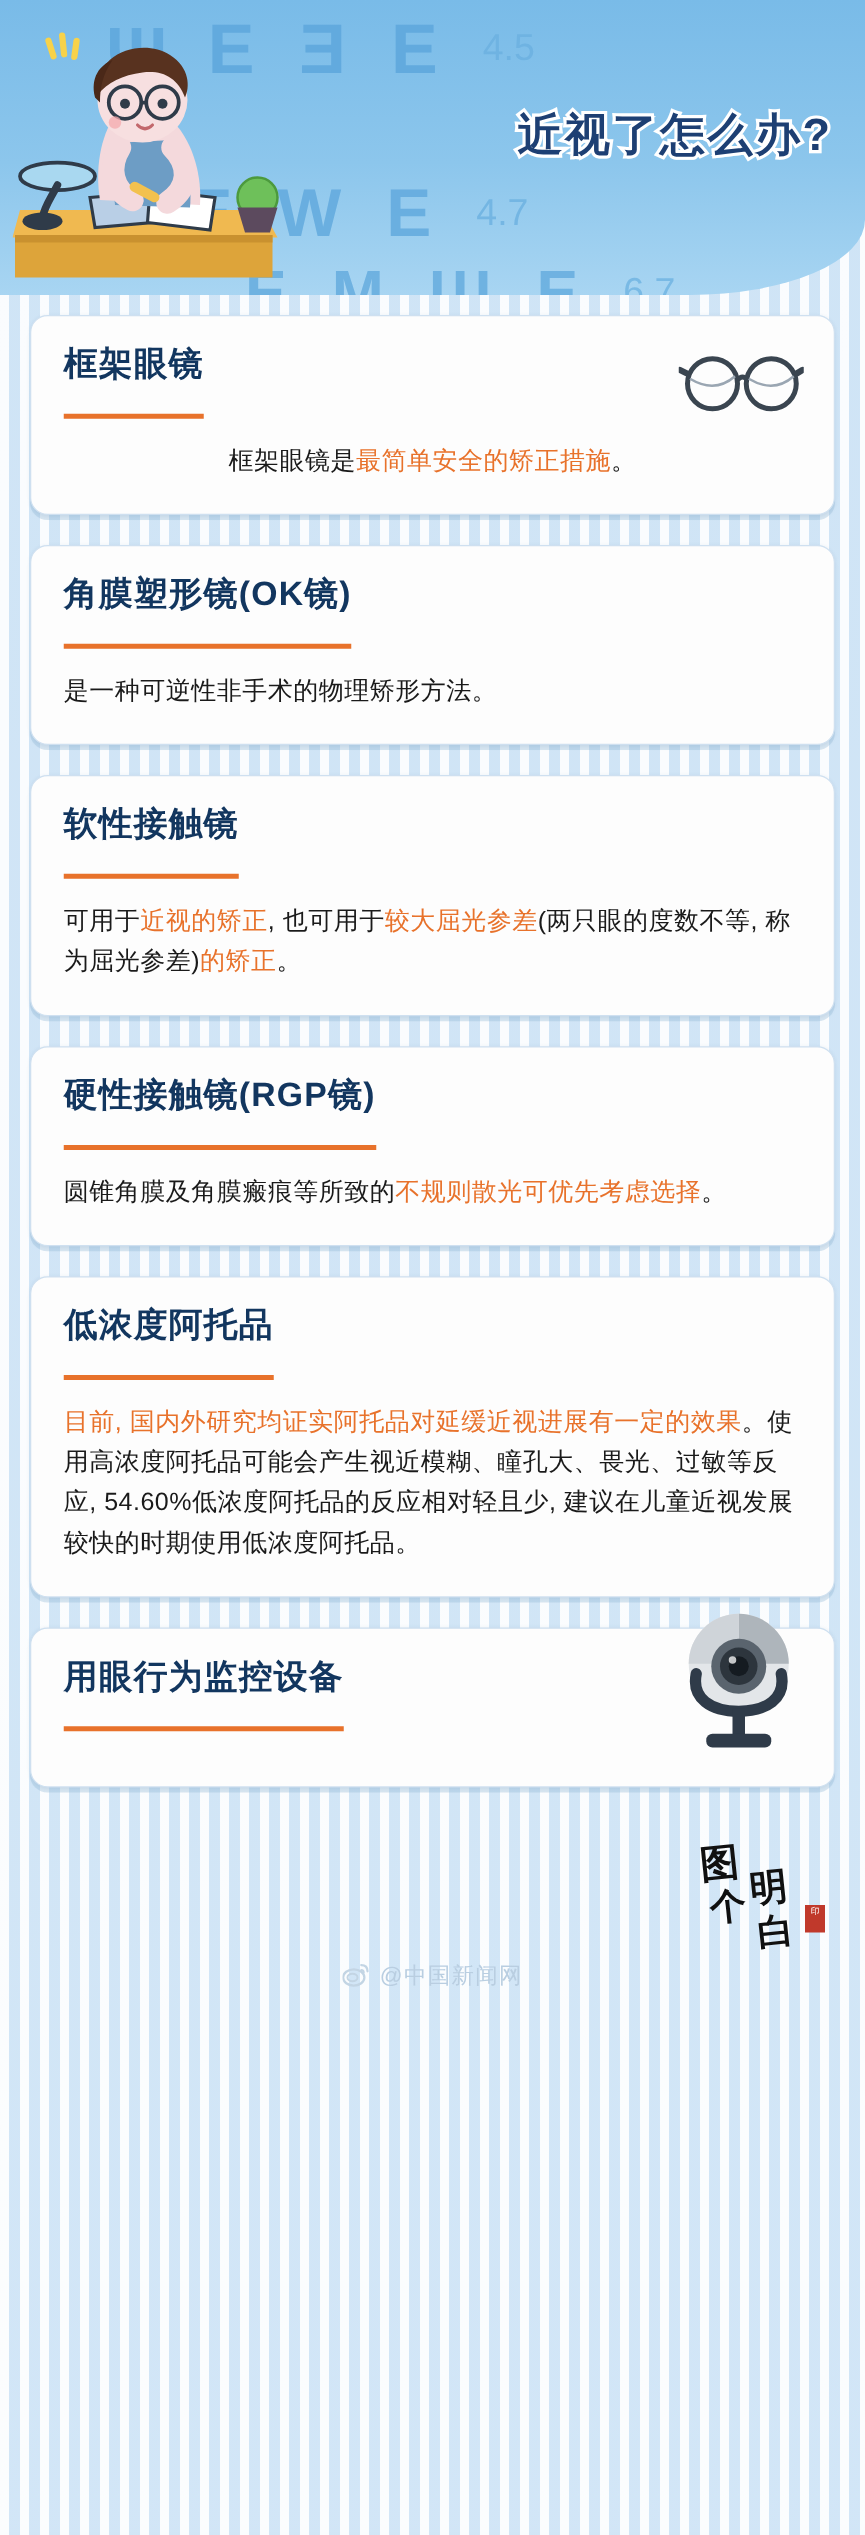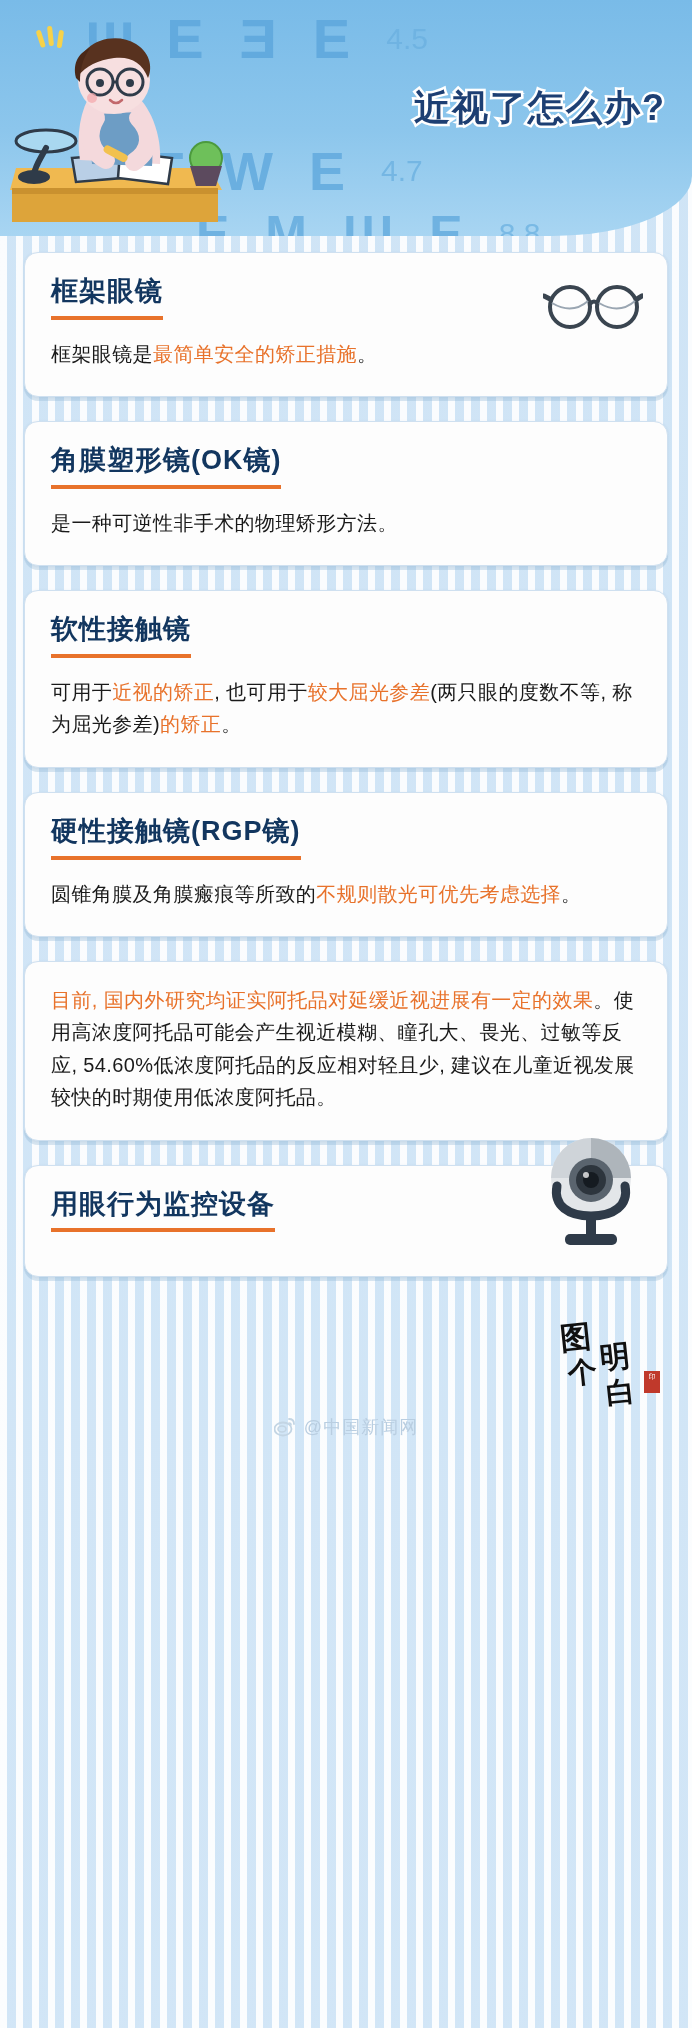--- a/index.html
+++ b/index.html
@@ -82,32 +82,32 @@
     min-height:96px;
     box-sizing:border-box;
   }
   .card-head{
     display:inline-block;
     font-size:27px;
     font-weight:bold;
     color:#12365f;
     letter-spacing:1px;
     line-height:1.25;
-    padding-bottom:7px;
+    padding-bottom:22px;
     border-bottom:4px solid #e8722b;
     margin-bottom:18px;
   }
   .card-body{
     font-size:20px;
     line-height:1.62;
     color:#1a1a1a;
     letter-spacing:.4px;
   }
   .hl{ color:#e8722b; }
-  .card.has-icon .card-body{ padding-right:0; }
+  .card.has-icon .card-body{ padding-right:0;text-align:center; }
   .card-icon{
     position:absolute;
     right:24px;
   }
 
   
   .glasses{ top:24px; width:100px; height:56px;}
   
   .camera{ right:30px; bottom:24px; width:92px; height:118px;}
 
@@ -182,21 +182,21 @@
         <span>E</span>
         <span>W</span>
         <span>E</span>
         <span class="ec-num">4.7</span>
       </div>
       <div class="ec-row ec-row3">
         <span>E</span>
         <span>M</span>
         <span>Ш</span>
         <span>E</span>
-        <span class="ec-num">8.8</span>
+        <span class="ec-num">6.7</span>
       </div>
     </div>
 
     <svg class="illus" viewBox="0 0 240 215">
 
       <g fill="#f7d24a">
         <rect x="28" y="12" width="5" height="18" rx="2.5" transform="rotate(-18 30 20)"></rect>
         <rect x="38" y="8" width="5" height="20" rx="2.5" transform="rotate(-6 40 18)"></rect>
         <rect x="48" y="12" width="5" height="18" rx="2.5" transform="rotate(8 50 20)"></rect>
       </g>
@@ -275,20 +275,21 @@
     </div>
 
     <div class="card">
       <div class="card-head">硬性接触镜(RGP镜)</div>
       <div class="card-body">
         <span>圆锥角膜及角膜瘢痕等所致的</span><span class="hl">不规则散光可优先考虑选择</span><span>。</span>
       </div>
     </div>
 
     <div class="card">
+      <div class="card-head">低浓度阿托品</div>
       <div class="card-body">
         <span class="hl">目前, 国内外研究均证实阿托品对延缓近视进展有一定的效果</span><span>。使用高浓度阿托品可能会产生视近模糊、瞳孔大、畏光、过敏等反应, 54.60%低浓度阿托品的反应相对轻且少, 建议在儿童近视发展较快的时期使用低浓度阿托品。</span>
       </div>
     </div>
 
     <div class="card has-icon">
       <div class="card-head">用眼行为监控设备</div>
       <svg class="card-icon camera" viewBox="0 0 92 118">
         <circle cx="46" cy="44" r="40" fill="#e3e6e9"></circle>
         <path d="M46 4 A40 40 0 0 1 86 44 L46 44 Z" fill="#aeb5bb"></path>

